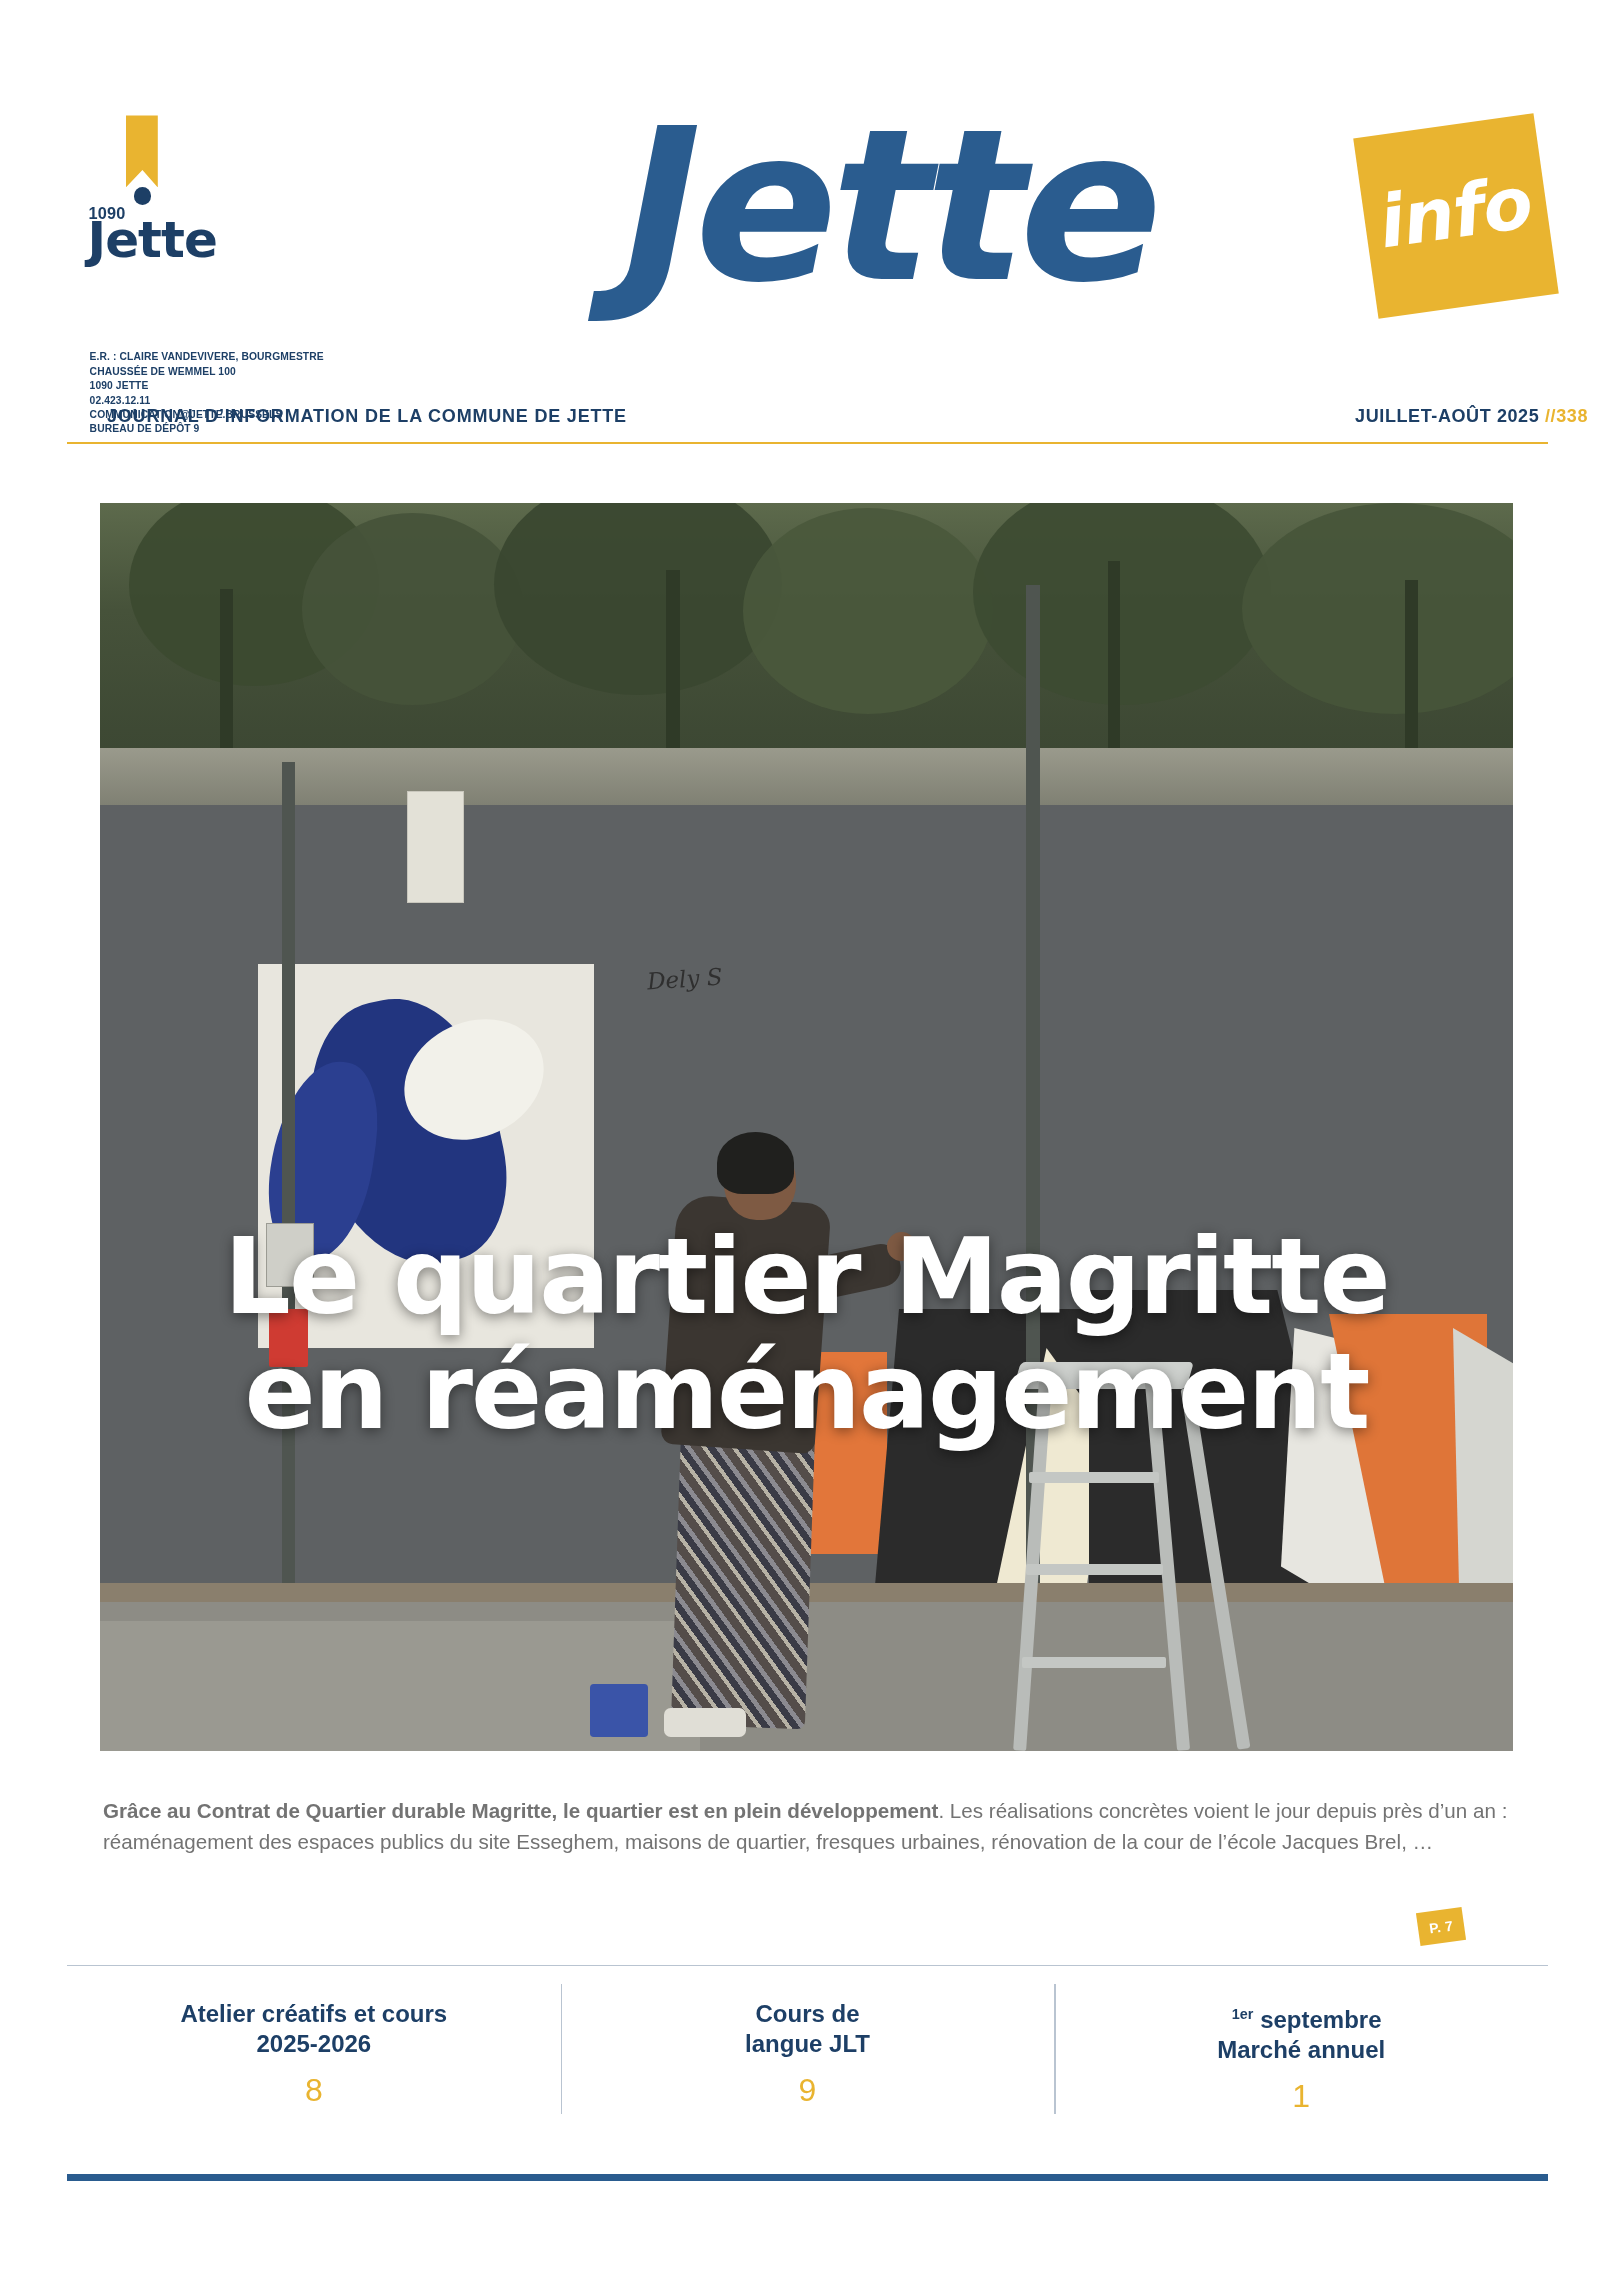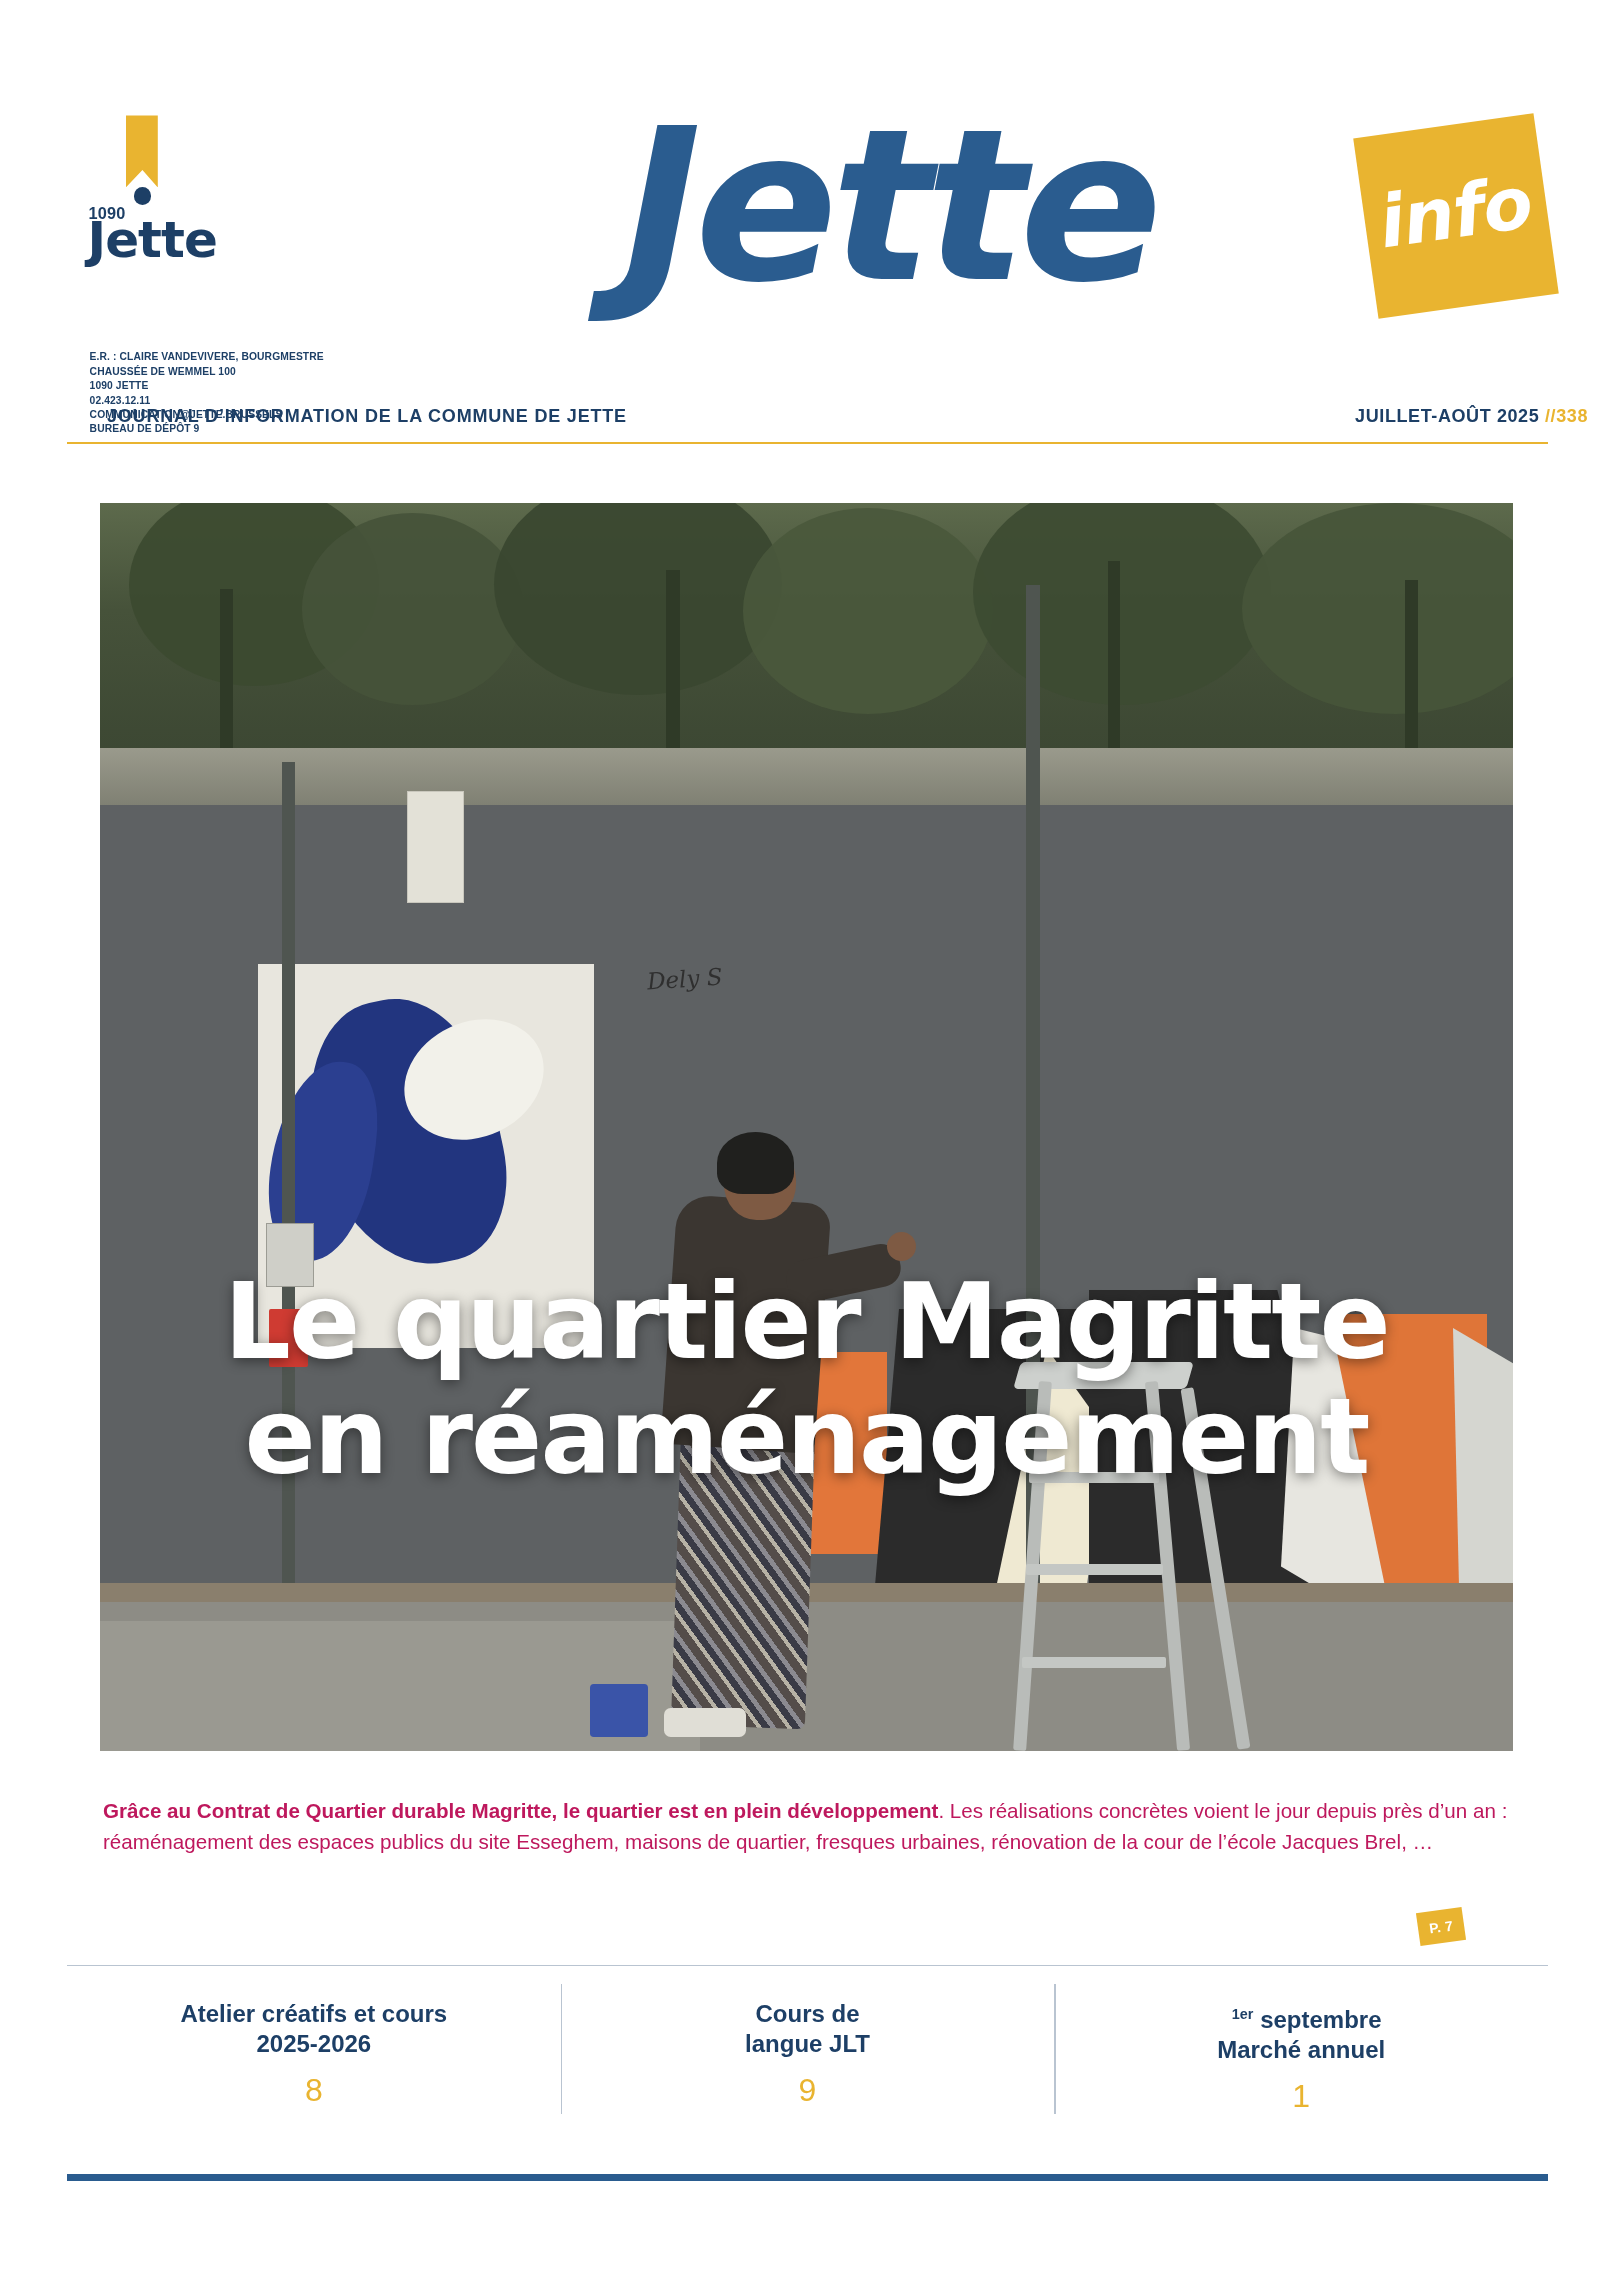--- a/index.html
+++ b/index.html
@@ -480,32 +480,31 @@
     top: 717px;
     width: 1413px;
     text-align: center;
     color: #ffffff;
     font-family: "DejaVu Sans", sans-serif;
     font-weight: 700;
     font-size: 105px;
     line-height: 115px;
     letter-spacing: -1.9px;
     text-shadow: 0 2.9px 12.5px rgba(0,0,0,0.45);
-    margin-top: 45px;
   }
 
   
   .lead {
     position: absolute;
     top: 1795px;
     left: 103px;
     width: 1406px;
     font-size: 20.6px;
     line-height: 31px;
-    color: #be185d;
+    color: #737373;
   }
   .lead b { font-weight: 700; }
 
   .page-ref {
     position: absolute;
     top: 1910px;
     left: 1418px;
     width: 46px;
     height: 33px;
     background: #e9b430;

